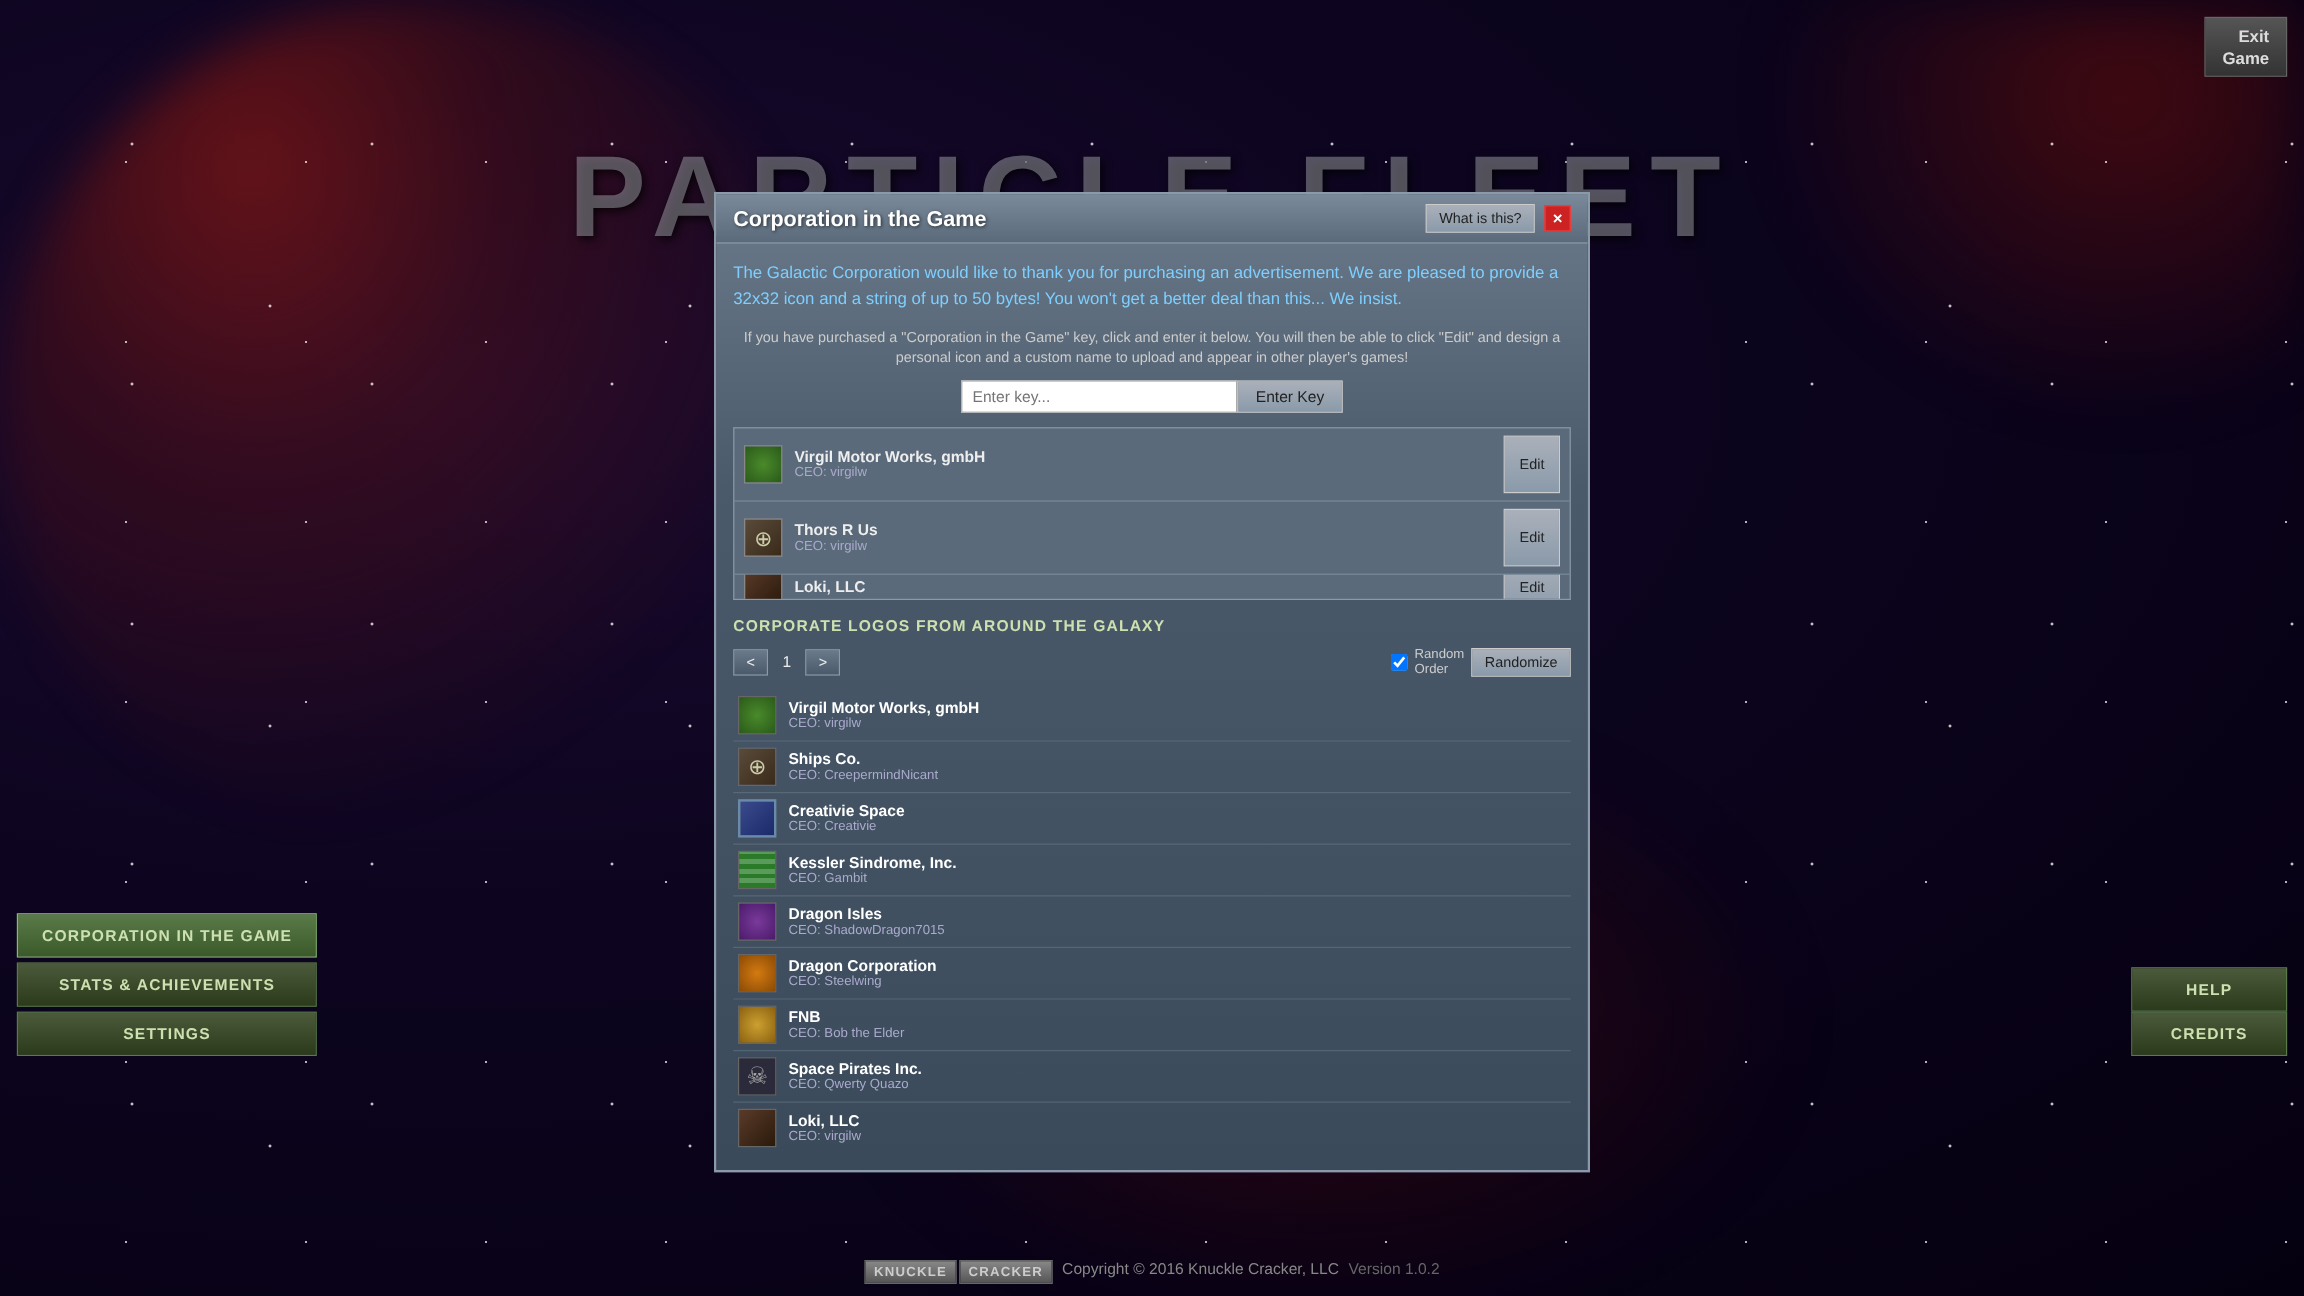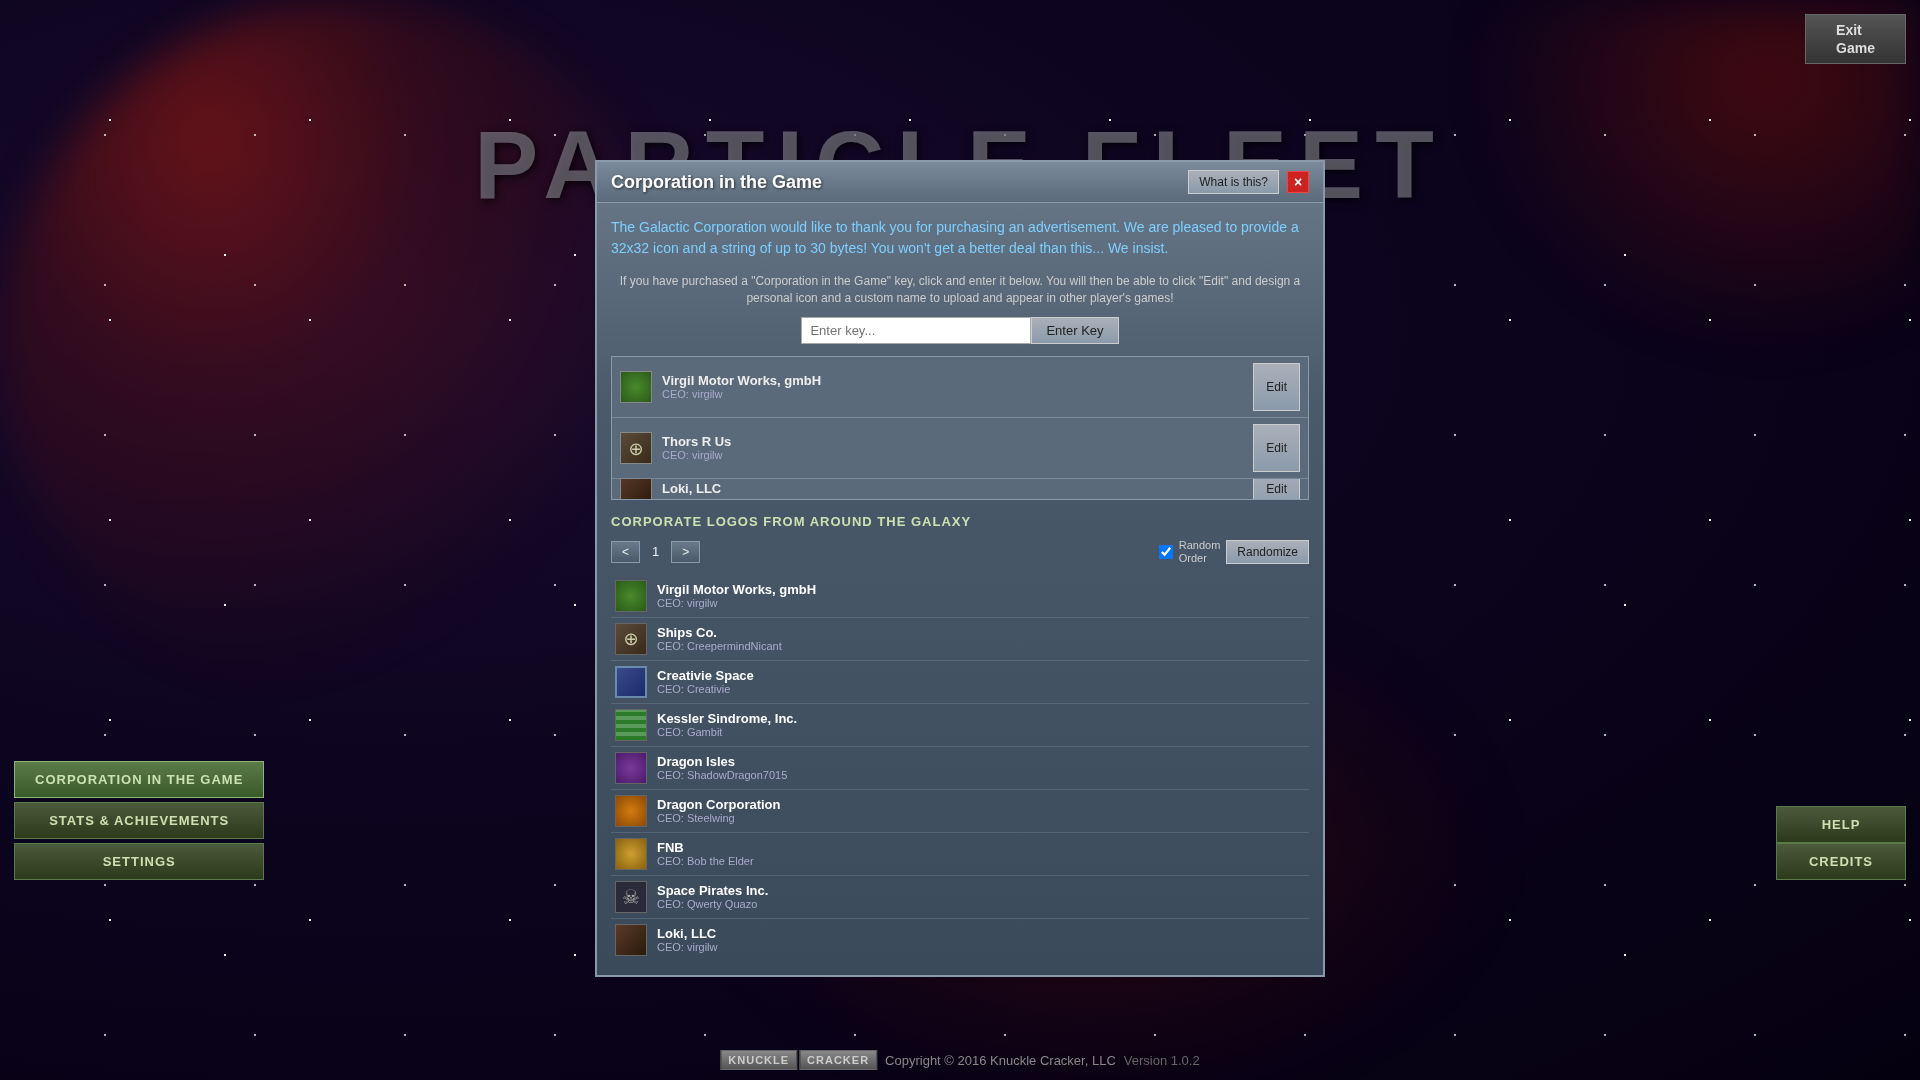--- a/index.html
+++ b/index.html
@@ -77,24 +77,24 @@
     
     #exit-game-btn {
       position: absolute;
       top: 14px;
       right: 14px;
       background: linear-gradient(180deg, #555 0%, #333 100%);
       border: 1px solid #666;
       color: #ddd;
       font-size: 14px;
       font-weight: bold;
-      padding: 6px 30px;
+      padding: 6px 14px;
       cursor: pointer;
       z-index: 10;
-      text-align: left;
+      text-align: right;
       line-height: 1.3;
     }
 
     
     .bottom-menu {
       position: absolute;
       bottom: 200px;
       left: 14px;
       display: flex;
       flex-direction: column;
@@ -149,21 +149,20 @@
     #footer {
       position: absolute;
       bottom: 10px;
       left: 50%;
       transform: translateX(-50%);
       color: #888;
       font-size: 13px;
       z-index: 5;
       white-space: nowrap;
       display: flex;
-      align-items: center;
       gap: 8px;
     }
 
     .knuckle-cracker-logo {
       display: flex;
       align-items: center;
       gap: 2px;
     }
 
     .kc-part {
@@ -506,21 +505,21 @@
 
     <div id="modal-header">
       <span id="modal-title">Corporation in the Game</span>
       <div id="modal-header-right">
         <button id="what-is-this-btn">What is this?</button>
         <div id="modal-close-btn">×</div>
       </div>
     </div>
 
     <div id="modal-body">
-      <p id="modal-desc">The Galactic Corporation would like to thank you for purchasing an advertisement. We are pleased to provide a 32x32 icon and a string of up to 30 bytes! You won't get a better deal than this... We insist.</p>
+      <p id="modal-desc">The Galactic Corporation would like to thank you for purchasing an advertisement. We are pleased to provide a 32x32 icon and a string of up to 50 bytes! You won't get a better deal than this... We insist.</p>
       <p id="modal-instructions">If you have purchased a "Corporation in the Game" key, click and enter it below. You will then be able to click "Edit" and
 design a personal icon and a custom name to upload and appear in other player's games!</p>
 
       <div id="key-input-row">
         <input id="key-input" type="text" placeholder="Enter key..." style="">
         <button id="enter-key-btn">Enter Key</button>
       </div>
 
       <div class="corp-list-modal">
 

